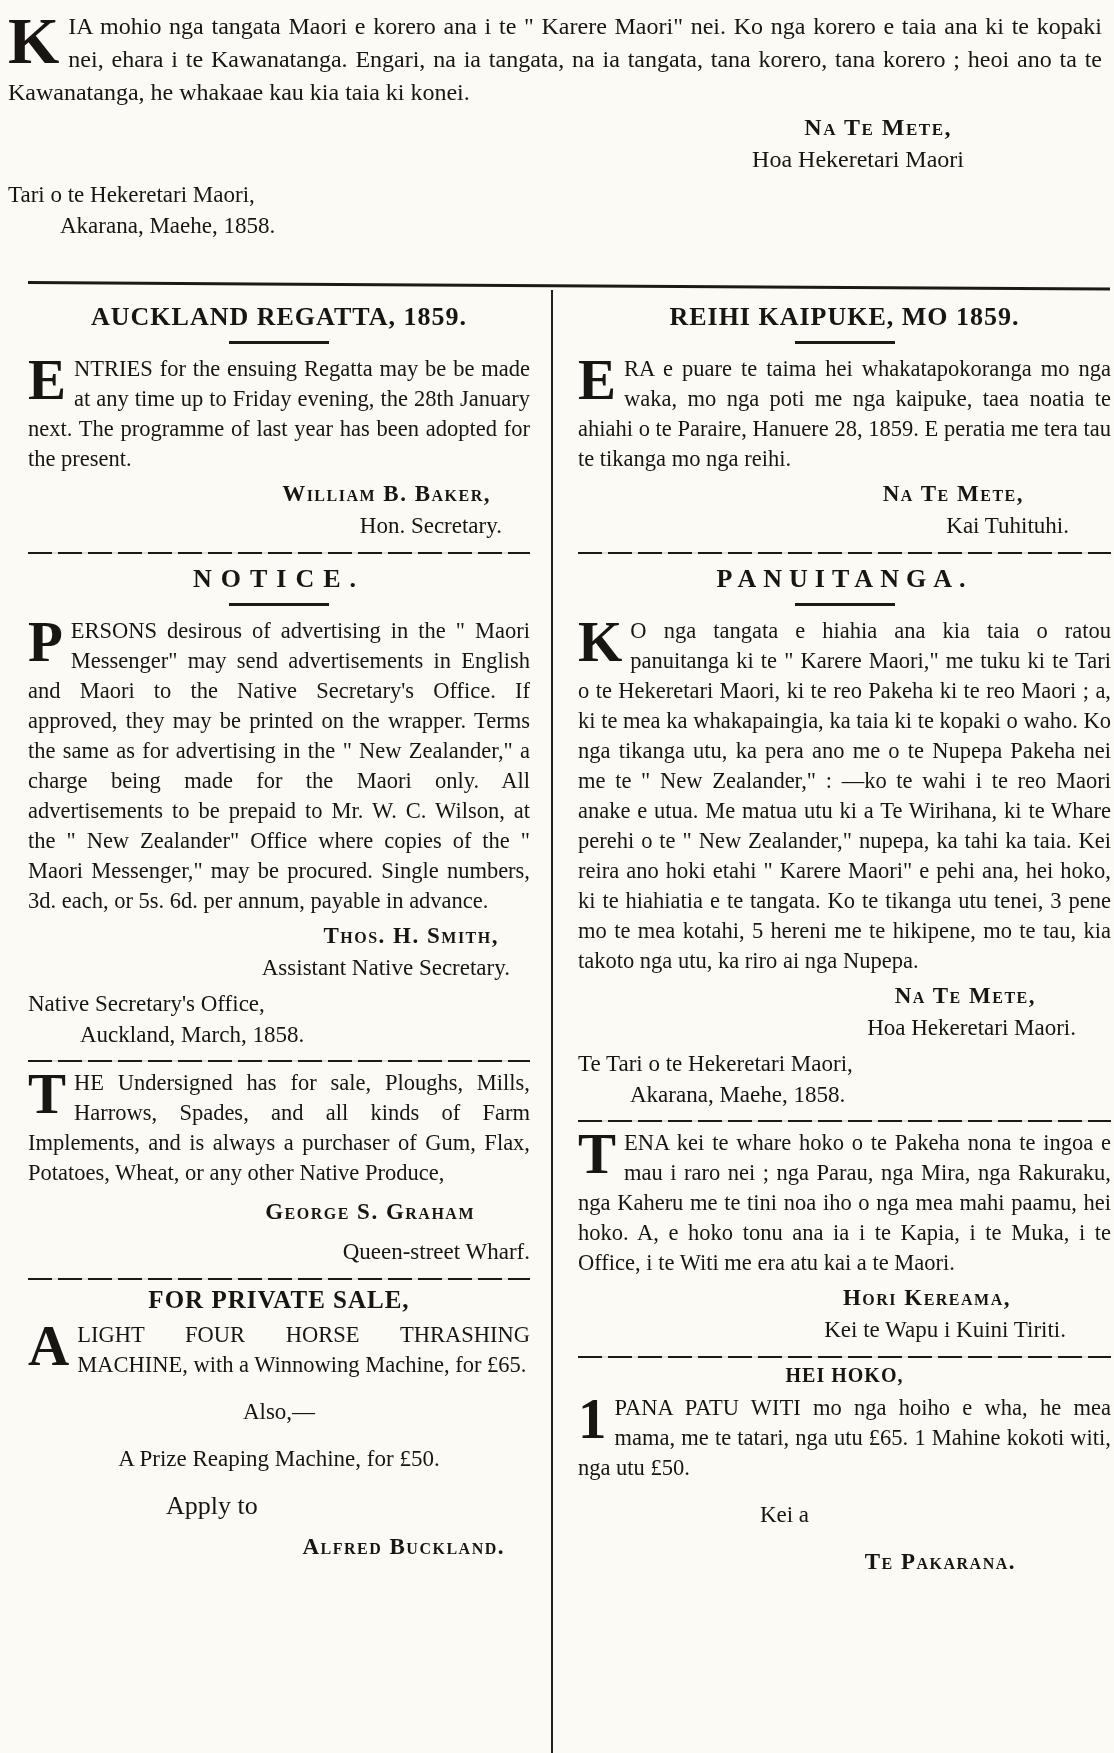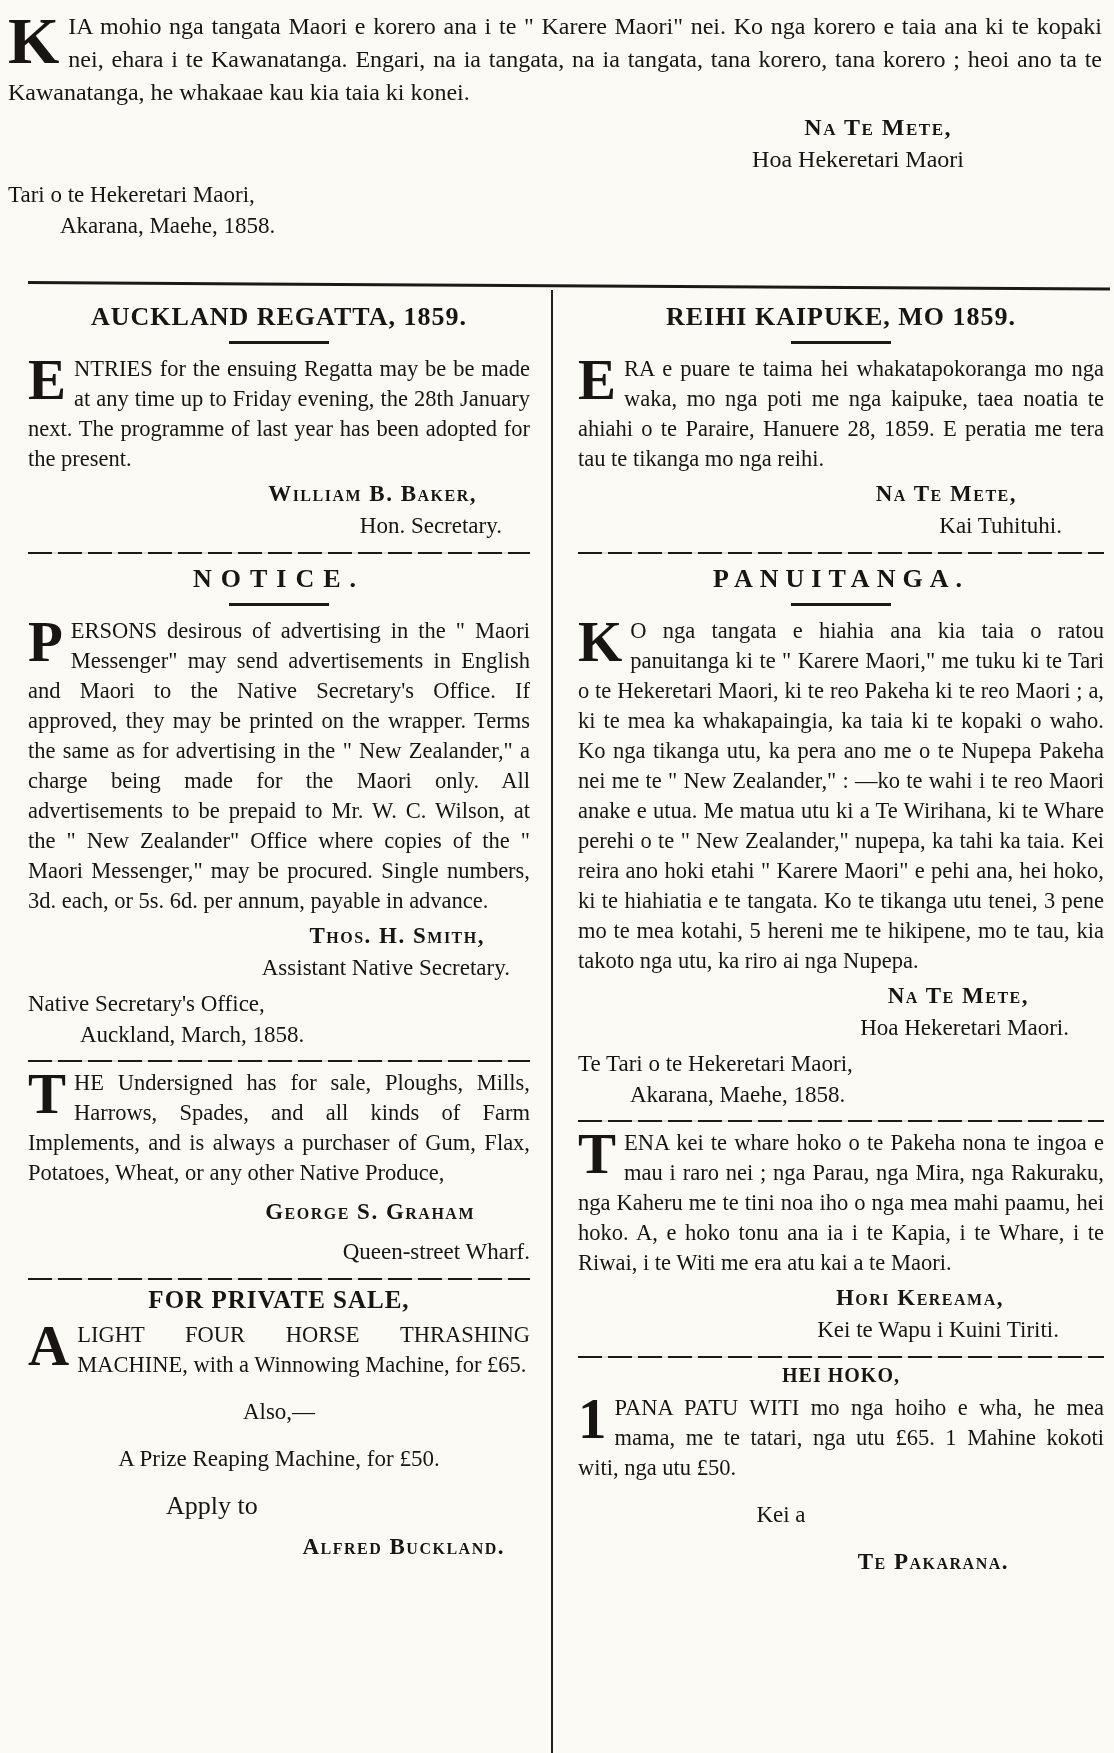--- a/index.html
+++ b/index.html
@@ -17,31 +17,31 @@
     float:left; font-size:66px; line-height:54px; padding:4px 9px 0 0; font-weight:bold;
   }
   .masthead-sig { text-align:right; font-size:24px; line-height:32px; padding-right:138px; margin-top:2px; }
   .masthead-office { font-size:24px; line-height:32px; margin-top:-22px; }
 
   
   .name { font-variant:small-caps; letter-spacing:1.5px; font-weight:600; }
   .office { font-size:23px; line-height:31px; margin:4px 0 2px 0; }
   .office .indent { padding-left:52px; }
   .sig { text-align:right; font-size:23px; line-height:32px; margin:4px 0 2px 0; }
-  .mr12{margin-right:12px;} .mr25{margin-right:25px;}
+  .mr12{margin-right:12px;} .mr25{margin-right:11px;}
   .mr40{margin-right:40px;} .mr45{margin-right:45px;} .mr55{margin-right:55px;}
 
   
   .top-rule { position:absolute; left:28px; top:281px; width:1082px; height:3px;
               background:#1c1a17; transform:rotate(0.35deg); transform-origin:left center; }
   .divider { position:absolute; left:551px; top:290px; bottom:0; width:2px; background:#24211d; }
   .columns { position:absolute; top:292px; left:0; width:1058px; display:grid;
              grid-template-columns:548px 566px; }
   .col-left  { padding:0 18px 0 28px; box-sizing:border-box; }
-  .col-right { padding:0 10px 0 30px; box-sizing:border-box; }
+  .col-right { padding:0 3px 0 30px; box-sizing:border-box; }
 
   h2.head { margin:10px 0 2px 0; text-align:center; font-size:26px; font-weight:bold;
             letter-spacing:1px; }
   h2.spread  { letter-spacing:9px; }
   h2.spread2 { letter-spacing:7px;font-family:Liberation Serif, serif; }
   .mini-rule { width:100px; height:3px; background:#1c1a17; margin:9px auto 10px auto; }
   .rule { height:2px; background:#1c1a17; margin:10px 0 6px 0; }
   .rule.dashed { background:repeating-linear-gradient(90deg,#1c1a17 0 24px,rgba(28,26,23,0.12) 24px 30px); }
 
   .para { margin:4px 0 2px 0; font-size:22.5px; line-height:30px; text-align:justify; }
@@ -150,21 +150,21 @@
         <div>Hoa Hekeretari Maori.</div>
       </div>
       <div class="office">
         <div>Te Tari o te Hekeretari Maori,</div>
         <div class="indent">Akarana, Maehe, 1858.</div>
       </div>
 
       <div class="rule dashed"></div>
 
       <p class="para">
-        <span class="dropcap">T</span><span>ENA kei te whare hoko o te Pakeha nona te ingoa e mau i raro nei ; nga Parau, nga Mira, nga Rakuraku, nga Kaheru me te tini noa iho o nga mea mahi paamu, hei hoko.  A, e hoko tonu ana ia i te Kapia, i te Whare, i te Riwai, i te Witi me era atu kai a te Maori.</span>
+        <span class="dropcap">T</span><span>ENA kei te whare hoko o te Pakeha nona te ingoa e mau i raro nei ; nga Parau, nga Mira, nga Rakuraku, nga Kaheru me te tini noa iho o nga mea mahi paamu, hei hoko.  A, e hoko tonu ana ia i te Kapia, i te Muka, i te Office, i te Witi me era atu kai a te Maori.</span>
       </p>
       <div class="sig" style="padding-right:45px;">
         <div class="name mr55">Hori Kereama,</div>
         <div>Kei te Wapu i Kuini Tiriti.</div>
       </div>
 
       <div class="rule dashed"></div>
 
       <h2 class="head" style="font-size:20px; margin:4px 0 6px 0;">HEI HOKO,</h2>
       <p class="para">

